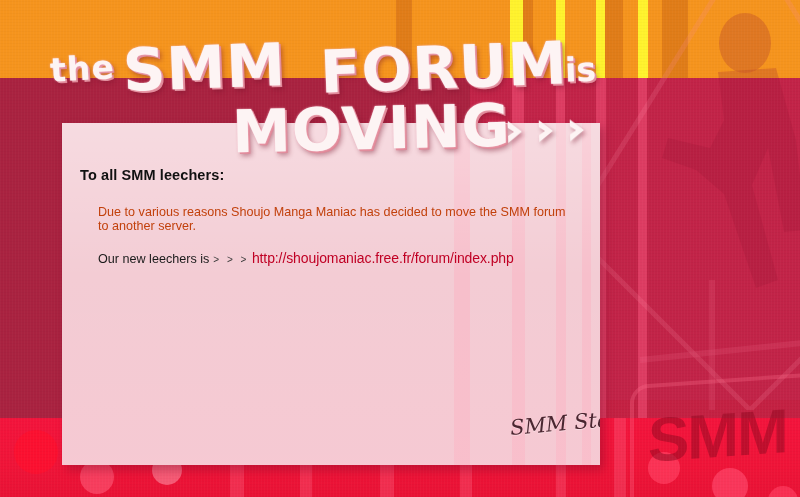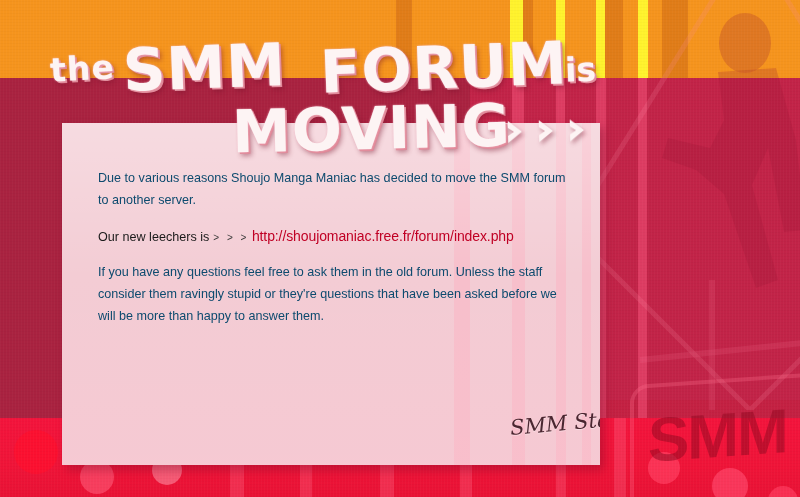--- a/index.html
+++ b/index.html
@@ -232,22 +232,22 @@
     font-weight: bold;
     font-size: 14.5px;
     color: #111111;
     margin: 0 0 22px 0;
     letter-spacing: .1px;
   }
 
   .para {
     font-family: "Liberation Sans", sans-serif;
     font-size: 12.6px;
-    line-height: 22px;
-    color: #0c4a6e;
+    line-height: 14px;
+    color: #c2410c;
     margin: 0 0 17px 18px;
     width: 470px;
   }
   .para b { font-weight: bold; }
 
   .addr-line {
     font-family: "Liberation Sans", sans-serif;
     font-size: 12.6px;
     color: #1a1a1a;
     margin: 0 0 17px 18px;
@@ -346,29 +346,29 @@
   <div class="panel">
     <div class="panel-stripes">
       <div class="p-stripe" style="left:392px;width:16px;"></div>
       <div class="p-stripe" style="left:450px;width:13px;"></div>
       <div class="p-stripe" style="left:494px;width:10px;"></div>
       <div class="p-stripe" style="left:520px;width:9px;"></div>
     </div>
     <div class="panel-sheen"></div>
 
     <div class="panel-inner">
+      <div class="panel-heading">To all SMM leechers:</div>
 
       <p class="para">Due to various reasons Shoujo Manga Maniac has decided to move the SMM forum to another server.</p>
 
       <div class="addr-line">
         <span>Our new leechers is</span><span class="addr-arrows">&gt; &gt; &gt;</span><a class="addr-url" href="#" style="text-decoration:none;">http://shoujomaniac.free.fr/forum/index.php</a>
       </div>
 
 
-      <p class="para">If you have any questions feel free to ask them in the old forum.  Unless the staff consider them ravingly stupid or they're questions that have been asked before we will be more than happy to answer them.</p>
     </div>
 
     <div class="signature">SMM Staff</div>
   </div>
 
   <div class="headline">
     <div class="hl-word hl-the">the</div>
     <div class="hl-word hl-smm">SMM</div>
     <div class="hl-word hl-forum">FORUM</div>
     <div class="hl-word hl-is">is</div>

